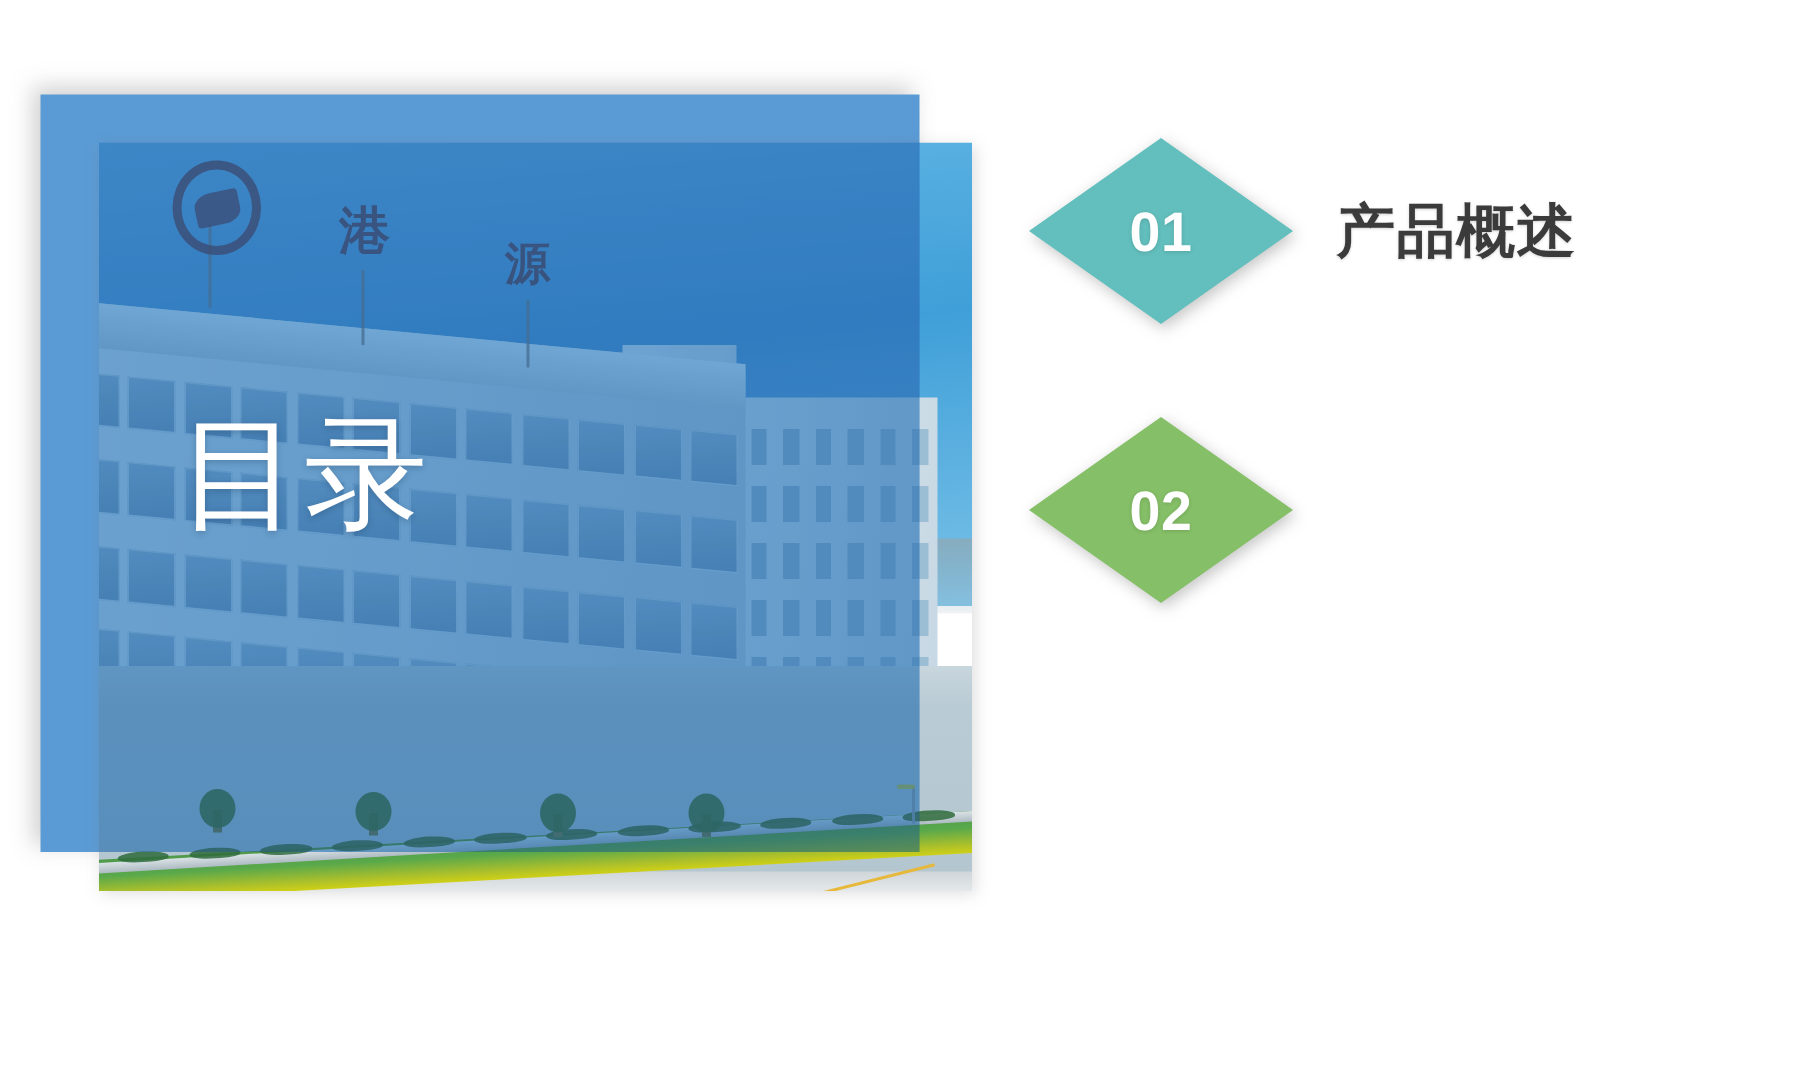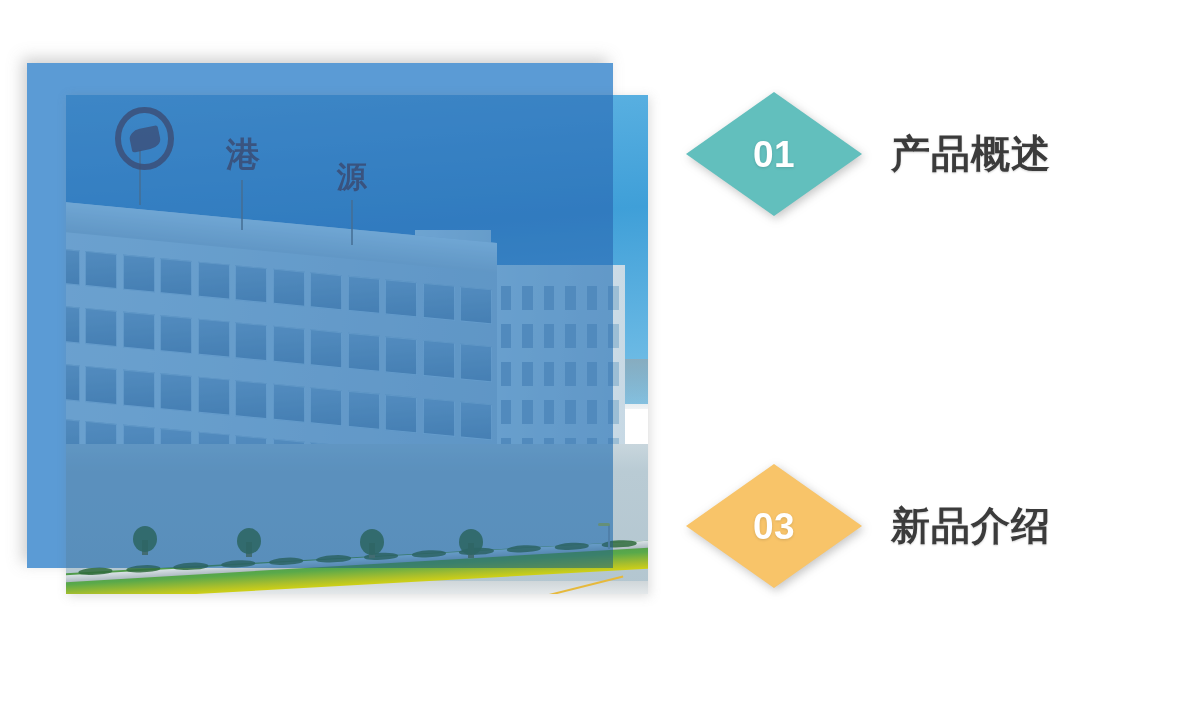--- a/index.html
+++ b/index.html
@@ -355,40 +355,38 @@
           <div class="tree t4"></div>
           <div class="lamp"></div>
         </div>
 
         <div class="tint"></div>
         <div class="tint2"></div>
       </div>
     </div>
 
     <div class="titleblock">
+      <div class="t-cn">目录</div>
     </div>
   </div>
 
   <div class="toc">
 
     <div class="toc-item i0">
       <div class="dia-wrap">
         <div class="dia" style="background:#62bfbd;">
           <span class="dia-num">01</span>
         </div>
       </div>
       <div class="toc-label">产品概述</div>
     </div>
 
     <div class="toc-item i1">
+      <div class="dia-wrap">
+        <div class="dia" style="background:#85bf67;">
+          <span class="dia-num">02</span>
+        </div>
+      </div>
     </div>
 
-    <div class="toc-item i2">
-      <div class="dia-wrap">
-        <div class="dia" style="background:#f8c469;">
-          <span class="dia-num">03</span>
-        </div>
-      </div>
-      <div class="toc-label">新品介绍</div>
-    </div>
 
   </div>
 </div>
 
 </body></html>

